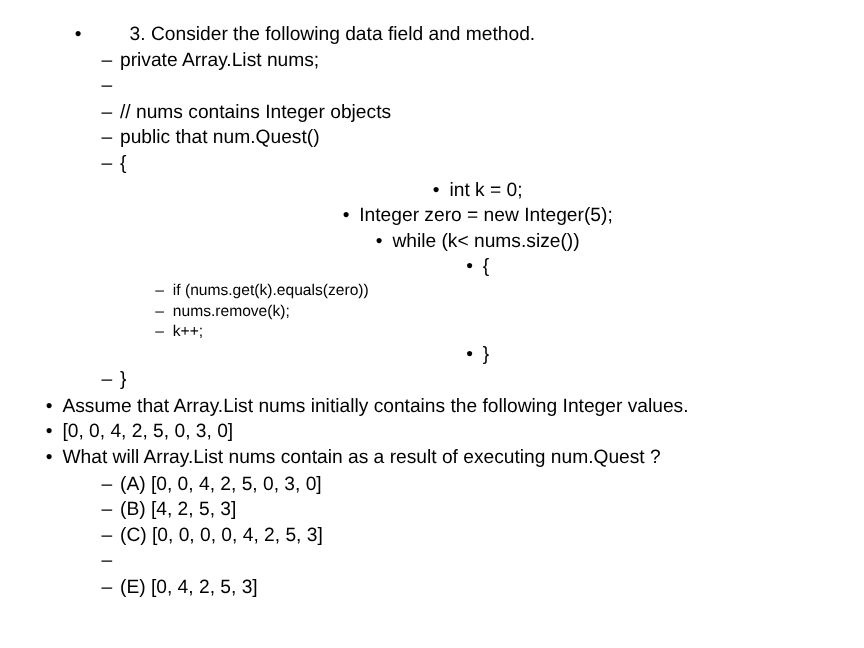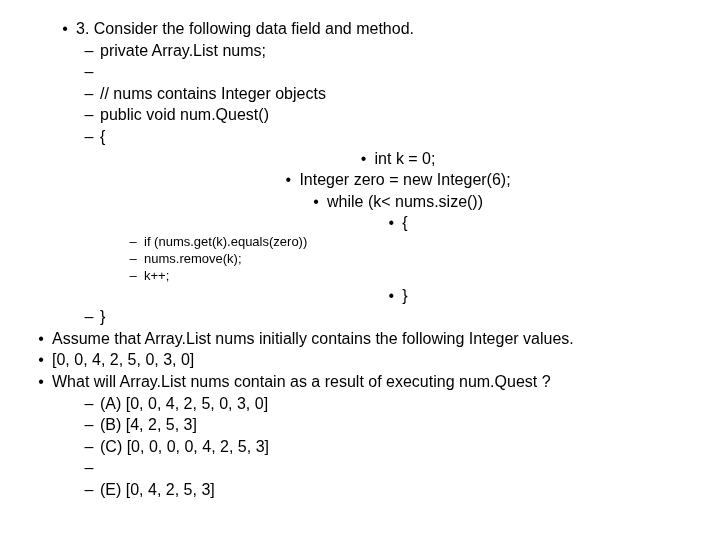--- a/index.html
+++ b/index.html
@@ -19,21 +19,21 @@
     align-items: flex-start;
   }
   .bullet {
     width: 22px;
     flex-shrink: 0;
     text-align: center;
   }
   .bullet.disc::before { content: "•"; }
   .bullet.dash::before { content: "–"; }
   .ind0 { margin-left: 0px; }
-  .ind1 { margin-left: 24px; }
+  .ind1 { margin-left: 24px; gap: 32px; }
   .ind2 { margin-left: 48px; }
   .ind3 { margin-left: 68px; justify-content: center; }
   .ind4 { margin-left: 92px; }
   .sm { font-size: 13px; line-height: 1.3; }
   .italic { }
 </style>
 </head>
 <body>
 
 <div class="row ind1">
@@ -46,33 +46,33 @@
   </div>
 <div class="row ind2">
     <span class="bullet dash"></span>
   </div>
 <div class="row ind2">
     <span class="bullet dash"></span>
     <span>// nums contains Integer objects</span>
   </div>
 <div class="row ind2">
     <span class="bullet dash"></span>
-    <span>public void num.Quest()</span>
+    <span>public that num.Quest()</span>
   </div>
 <div class="row ind2">
     <span class="bullet dash"></span>
     <span>{</span>
   </div>
 <div class="row ind3">
     <span class="bullet disc"></span>
     <span>int k = 0;</span>
   </div>
 <div class="row ind3">
     <span class="bullet disc"></span>
-    <span>Integer zero = new Integer(6);</span>
+    <span>Integer zero = new Integer(5);</span>
   </div>
 <div class="row ind3">
     <span class="bullet disc"></span>
     <span>while (k&lt; nums.size())</span>
   </div>
 <div class="row ind3">
     <span class="bullet disc"></span>
     <span>{</span>
   </div>
 <div class="row ind4 sm">

